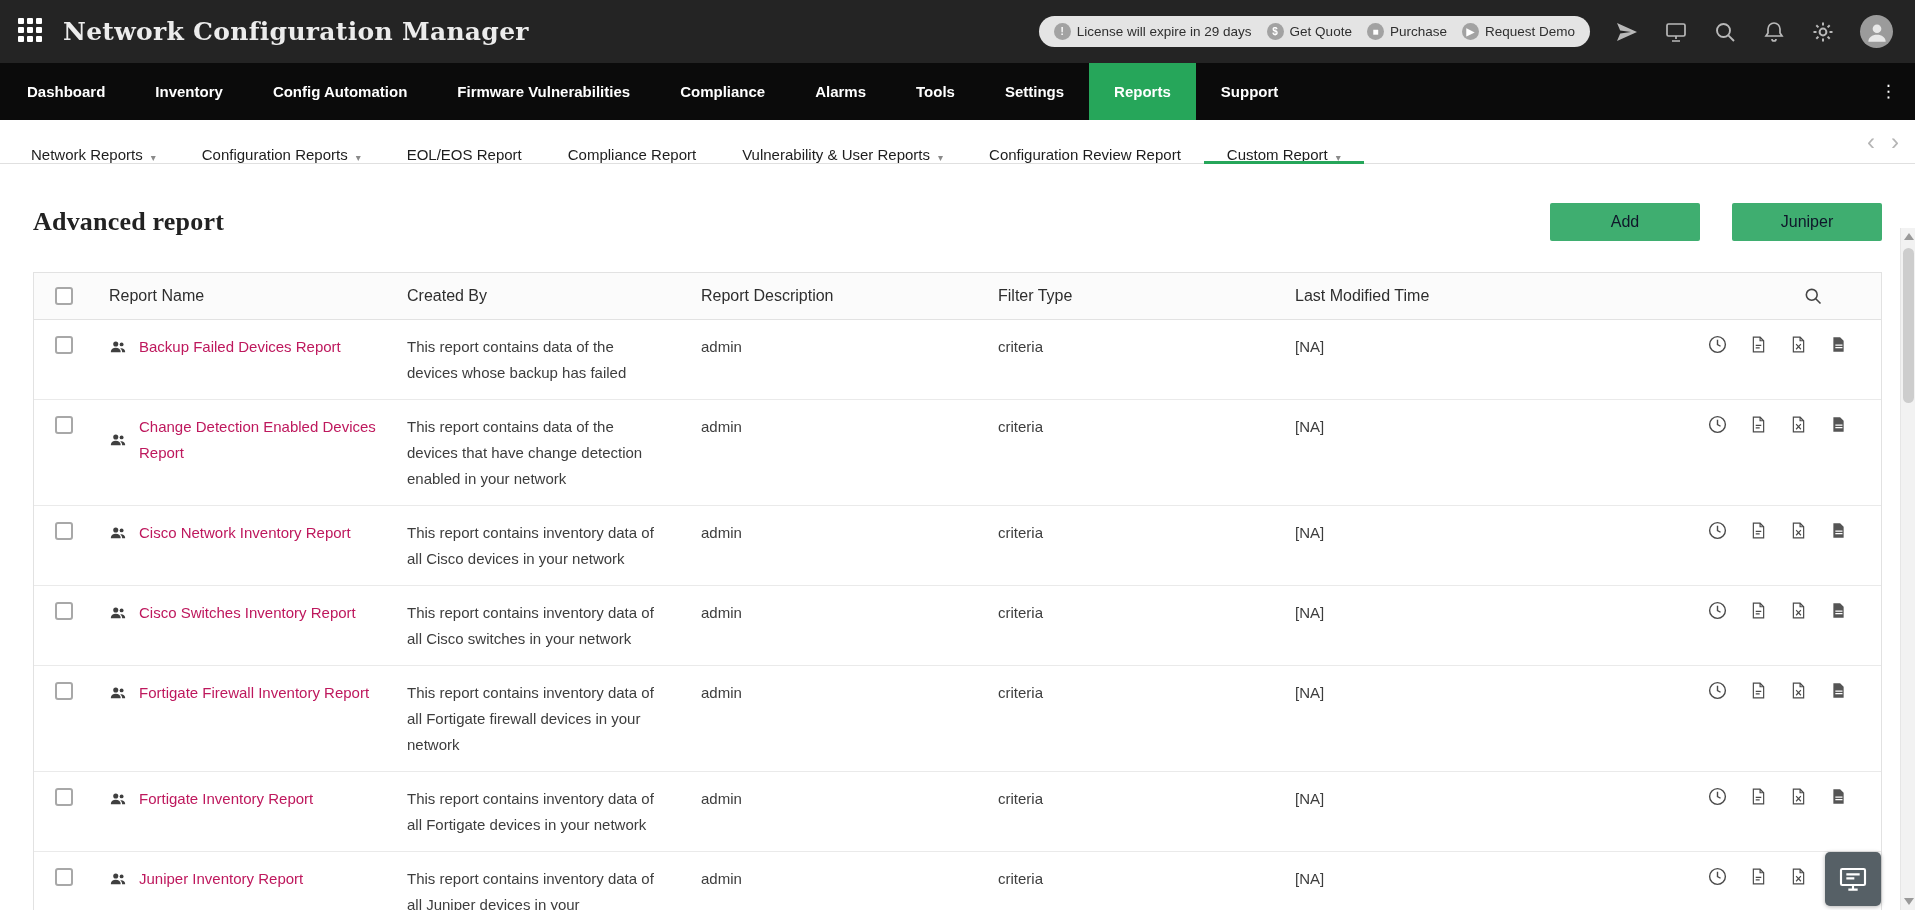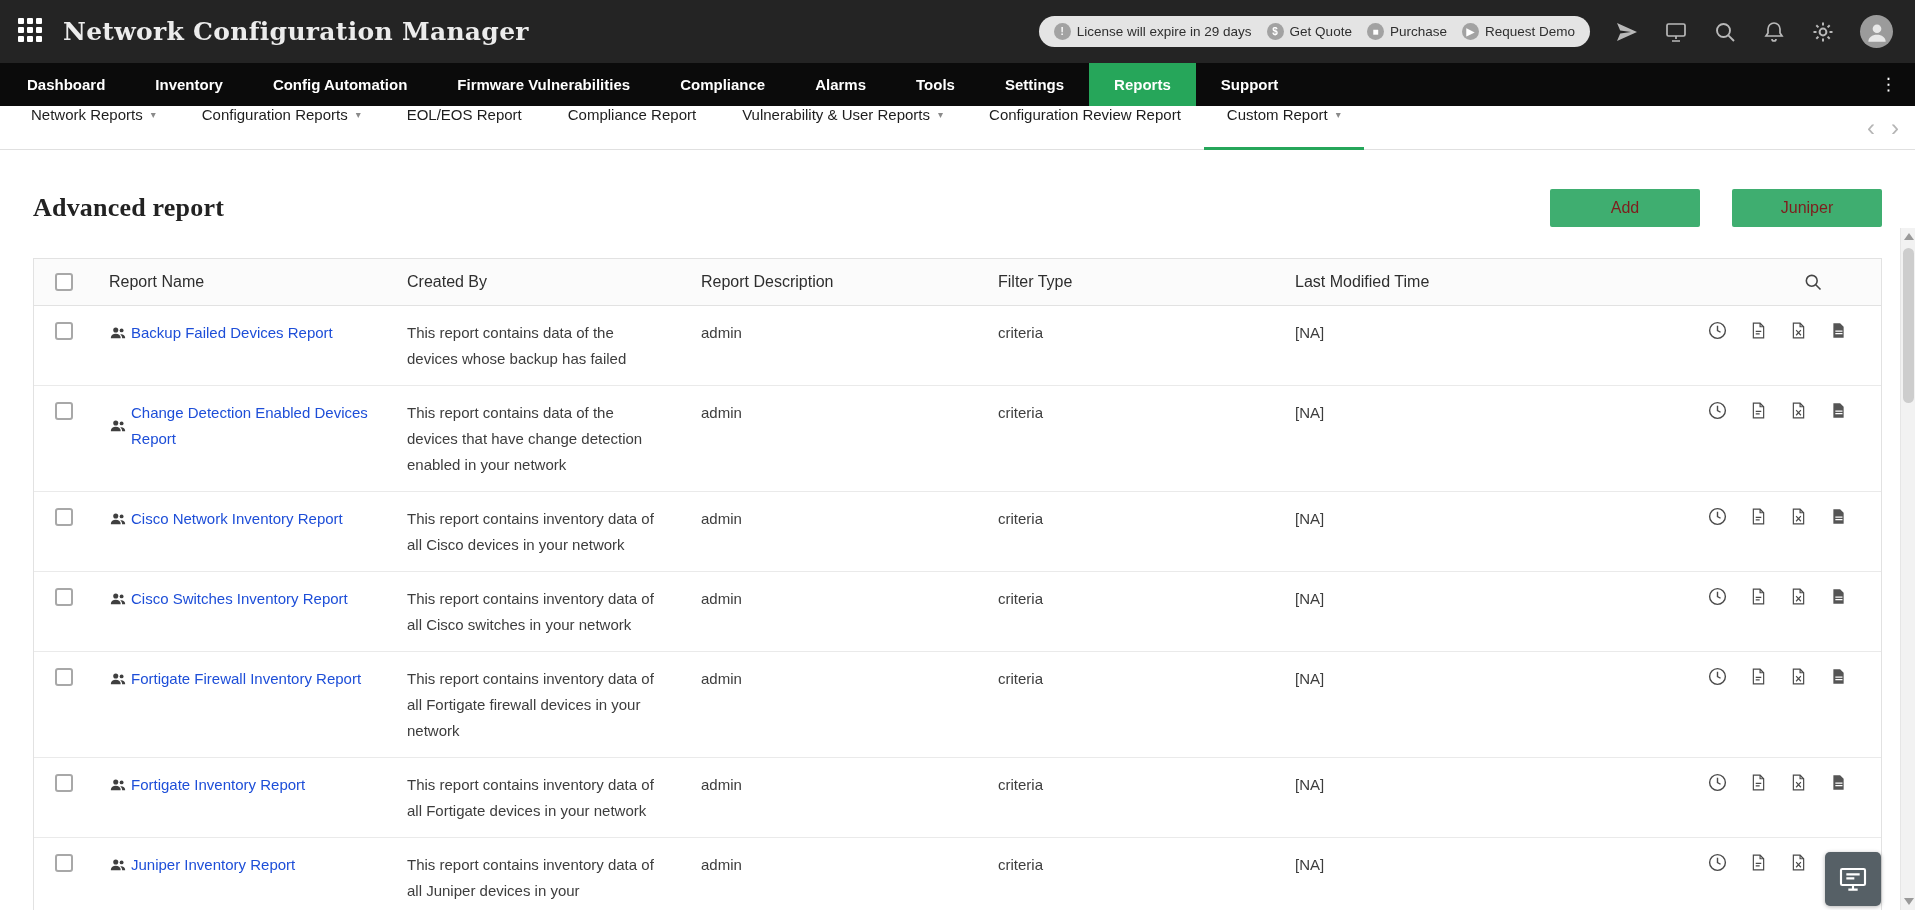--- a/index.html
+++ b/index.html
@@ -13,52 +13,52 @@
   .app-grid i{background:#fff;border-radius:1px;display:block}
   .brand{font-family:"DejaVu Serif",serif;font-size:25px;color:#ececec;font-weight:700;letter-spacing:.3px;white-space:nowrap}
   .topbar-right{margin-left:auto;display:flex;align-items:center;gap:25px;padding-right:4px}
   .pill{background:#e4e4e4;border-radius:16px;height:31px;display:flex;align-items:center;gap:15px;padding:0 15px;font-size:13.5px;color:#2f2f2f;white-space:nowrap}
   .pill .seg{display:flex;align-items:center;gap:6px;cursor:pointer}
   .pill .circ{width:17px;height:17px;border-radius:50%;background:#a2a2a2;color:#fff;font-size:10px;line-height:17px;text-align:center;font-weight:bold;flex:0 0 auto}
   .tb-icon{width:24px;height:24px;color:#b9b9b9;cursor:pointer;display:block}
   .avatar{width:33px;height:33px;border-radius:50%;background:#9b9b9b;display:flex;align-items:center;justify-content:center;cursor:pointer;overflow:hidden}
 
   
-  .nav{height:43px;background:#0b0b0b;display:flex;align-items:stretch;padding-left:2px}
+  .nav{height:57px;background:#0b0b0b;display:flex;align-items:stretch;padding-left:2px}
   .nav-items{display:flex;align-items:stretch}
   .nav-item{display:flex;align-items:center;padding:0 25px;color:#fff;font-size:15px;font-weight:700;cursor:pointer;white-space:nowrap}
   .nav-item.active{background:var(--accent)}
   .nav-dots{margin-left:auto;color:#fff;display:flex;align-items:center;padding:0 18px;font-size:17px;cursor:pointer}
 
   
   .subnav{height:44px;background:#fff;border-bottom:1px solid #e0e0e0;display:flex;align-items:stretch;padding-left:8px}
   .subnav-items{display:flex;align-items:stretch}
-  .subnav-item{display:flex;align-items:flex-start;gap:8px;padding:0 23px;font-size:15px;color:#1d1d1d;position:relative;cursor:pointer;white-space:nowrap}
+  .subnav-item{display:flex;align-items:flex-end;gap:8px;padding:0 23px;font-size:15px;color:#1d1d1d;position:relative;cursor:pointer;white-space:nowrap}
   .subnav-item .chev{font-size:10px;color:#8a8a8a;margin-top:3px}
   .subnav-item.active::after{content:"";position:absolute;left:0;right:0;bottom:-1px;height:3px;background:var(--accent)}
   .subnav-arrows{margin-left:auto;display:flex;align-items:center;gap:16px;color:#b5b5b5;font-size:24px;padding-right:16px}
   .subnav-arrows span{cursor:pointer;line-height:1}
 
   
   .content{padding:0 33px}
   .title-row{display:flex;align-items:center;margin-top:39px}
   .page-title{font-family:Liberation Serif, serif;font-size:26px;color:#222;font-weight:700;letter-spacing:.2px}
   .title-buttons{margin-left:auto;display:flex;gap:32px}
-  .btn{height:38px;width:150px;background:var(--btn);color:#7f1d1d;border:none;font-size:16px;border-radius:2px;cursor:pointer;font-family:"Liberation Sans",sans-serif}
+  .btn{height:38px;width:150px;background:var(--btn);color:#0f172a;border:none;font-size:16px;border-radius:2px;cursor:pointer;font-family:"Liberation Sans",sans-serif}
 
   
   .table{margin-top:31px;border:1px solid #e2e2e2;width:1849px;background:#fff}
   .thead,.trow{display:grid;grid-template-columns:62px 298px 294px 297px 297px 300px 1fr}
   .thead{background:#fbfbfb;border-bottom:1px solid #e2e2e2;height:47px;align-items:center}
   .trow{border-bottom:1px solid #eaeaea;padding:14px 0 13px;align-items:start}
   .cell{padding-left:13px;font-size:15px;color:#3d3d3d;line-height:26px}
   .c-check{padding-left:21px;line-height:1}
   .checkbox{display:inline-block;width:18px;height:18px;border:2px solid #a8a8a8;border-radius:3px;background:#fff;cursor:pointer;margin-top:2px}
   .th{font-weight:normal;font-size:16px;color:#2e2e2e;cursor:pointer}
-  .c-name{display:flex;align-items:center;gap:4px;padding-right:14px;color:#1d4ed8}
+  .c-name{display:flex;align-items:center;gap:12px;padding-right:14px;color:#be185d}
   .c-name .name-text{max-width:238px;cursor:pointer}
   .c-name .grp{flex:0 0 auto;display:block}
   .c-desc{padding-right:26px}
   .c-actions{display:flex;justify-content:flex-end;align-items:center;gap:21px;padding-right:33px}
   .thead .c-actions{padding-right:58px}
   .act-icon{display:block;cursor:pointer}
 
   
   .scrollbar{position:absolute;top:228px;right:0;width:15px;bottom:0;background:#f2f2f2;border-left:1px solid #e6e6e6}
   .scroll-up,.scroll-down{position:absolute;left:3px;width:0;height:0;border-left:5px solid transparent;border-right:5px solid transparent;cursor:pointer}

